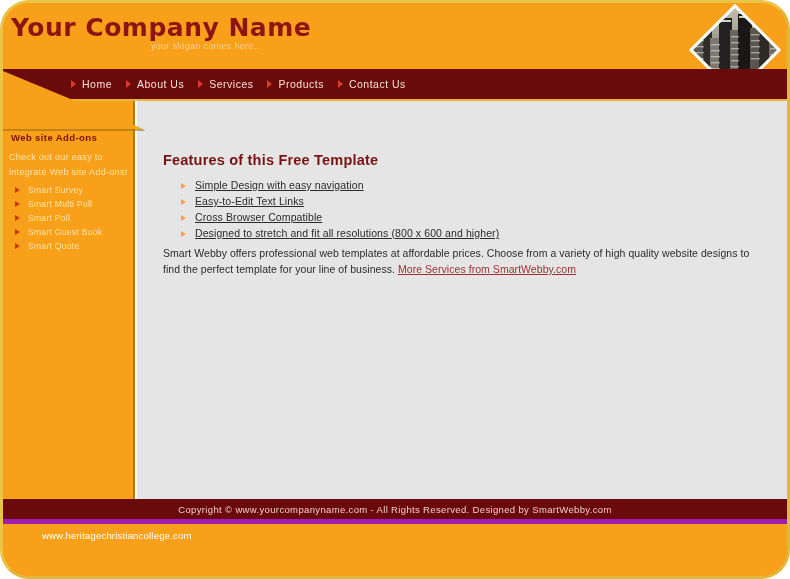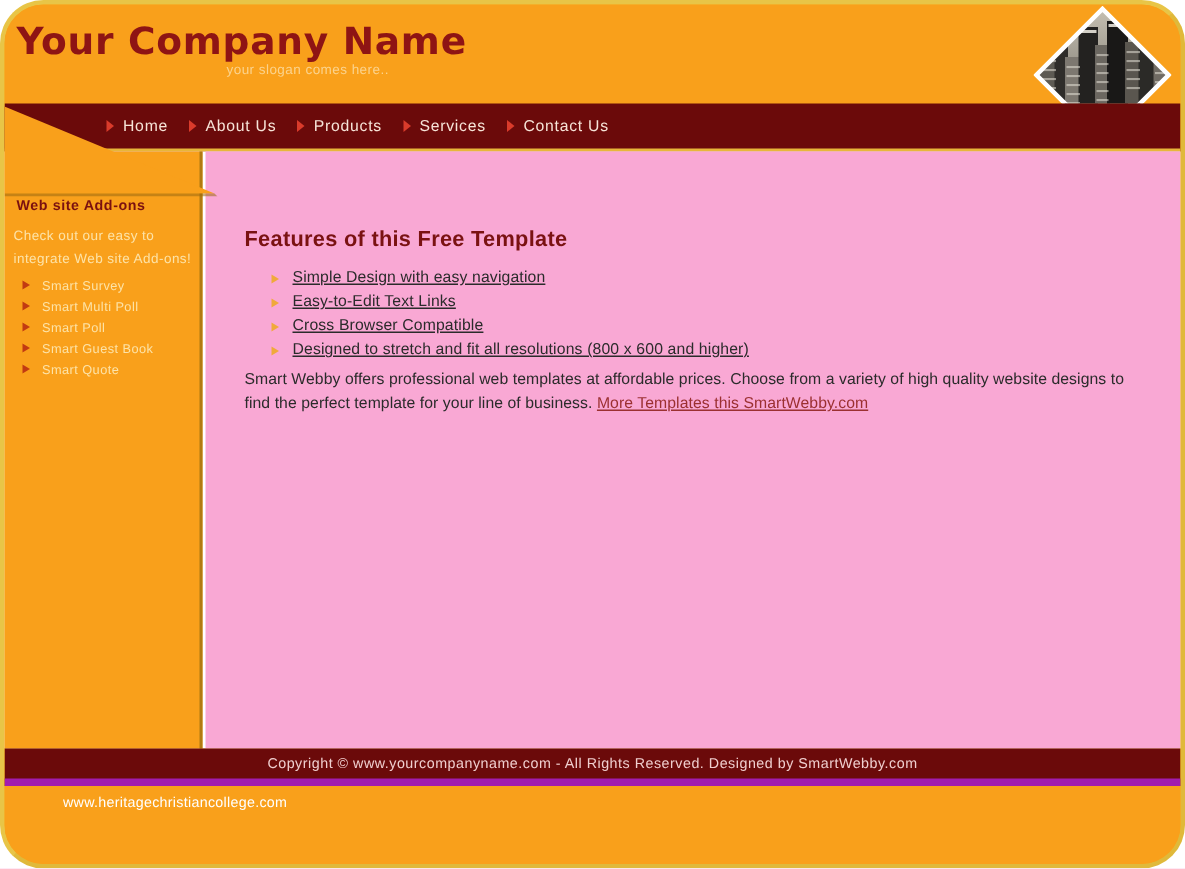--- a/index.html
+++ b/index.html
@@ -195,21 +195,21 @@
     cursor: pointer;
   }
 
   
   #main {
     position: absolute;
     left: 134px;
     top: 0;
     width: 650px;
     height: 398px;
-    background: #f9a8d4;
+    background: #e5e5e5;
     box-sizing: border-box;
     padding: 0;
   }
   #content-heading {
     position: absolute;
     left: 26px;
     top: 51px;
     font-size: 14.5px;
     font-weight: bold;
     color: #7a1212;
@@ -379,25 +379,25 @@
       <div class="nav-item">
         <span class="nav-bullet"></span>
         <span class="nav-label">Home</span>
       </div>
       <div class="nav-item">
         <span class="nav-bullet"></span>
         <span class="nav-label">About Us</span>
       </div>
       <div class="nav-item">
         <span class="nav-bullet"></span>
-        <span class="nav-label">Products</span>
+        <span class="nav-label">Services</span>
       </div>
       <div class="nav-item">
         <span class="nav-bullet"></span>
-        <span class="nav-label">Services</span>
+        <span class="nav-label">Products</span>
       </div>
       <div class="nav-item">
         <span class="nav-bullet"></span>
         <span class="nav-label">Contact Us</span>
       </div>
     </div>
   </div>
 
   <div id="wedge">
     <svg width="150" height="60" viewBox="0 0 150 60">
@@ -450,21 +450,21 @@
         <li>
           <span class="feat-bullet"></span>
           <span class="feat-label">Cross Browser Compatible</span>
         </li>
         <li>
           <span class="feat-bullet"></span>
           <span class="feat-label">Designed to stretch and fit all resolutions (800 x 600 and higher)</span>
         </li>
       </ul>
 
-      <div id="intro-para"><span>Smart Webby offers professional web templates at affordable prices. Choose from a variety of high quality website designs to find the perfect template for your line of business. </span><span id="more-templates-link">More Templates this SmartWebby.com</span></div>
+      <div id="intro-para"><span>Smart Webby offers professional web templates at affordable prices. Choose from a variety of high quality website designs to find the perfect template for your line of business. </span><span id="more-templates-link">More Services from SmartWebby.com</span></div>
     </div>
   </div>
 
   <div id="footer-bar">
     <span id="copyright">Copyright © www.yourcompanyname.com - All Rights Reserved. Designed by SmartWebby.com</span>
   </div>
 
   <div id="bottom-strip">
     <span id="site-url">www.heritagechristiancollege.com</span>
   </div>

